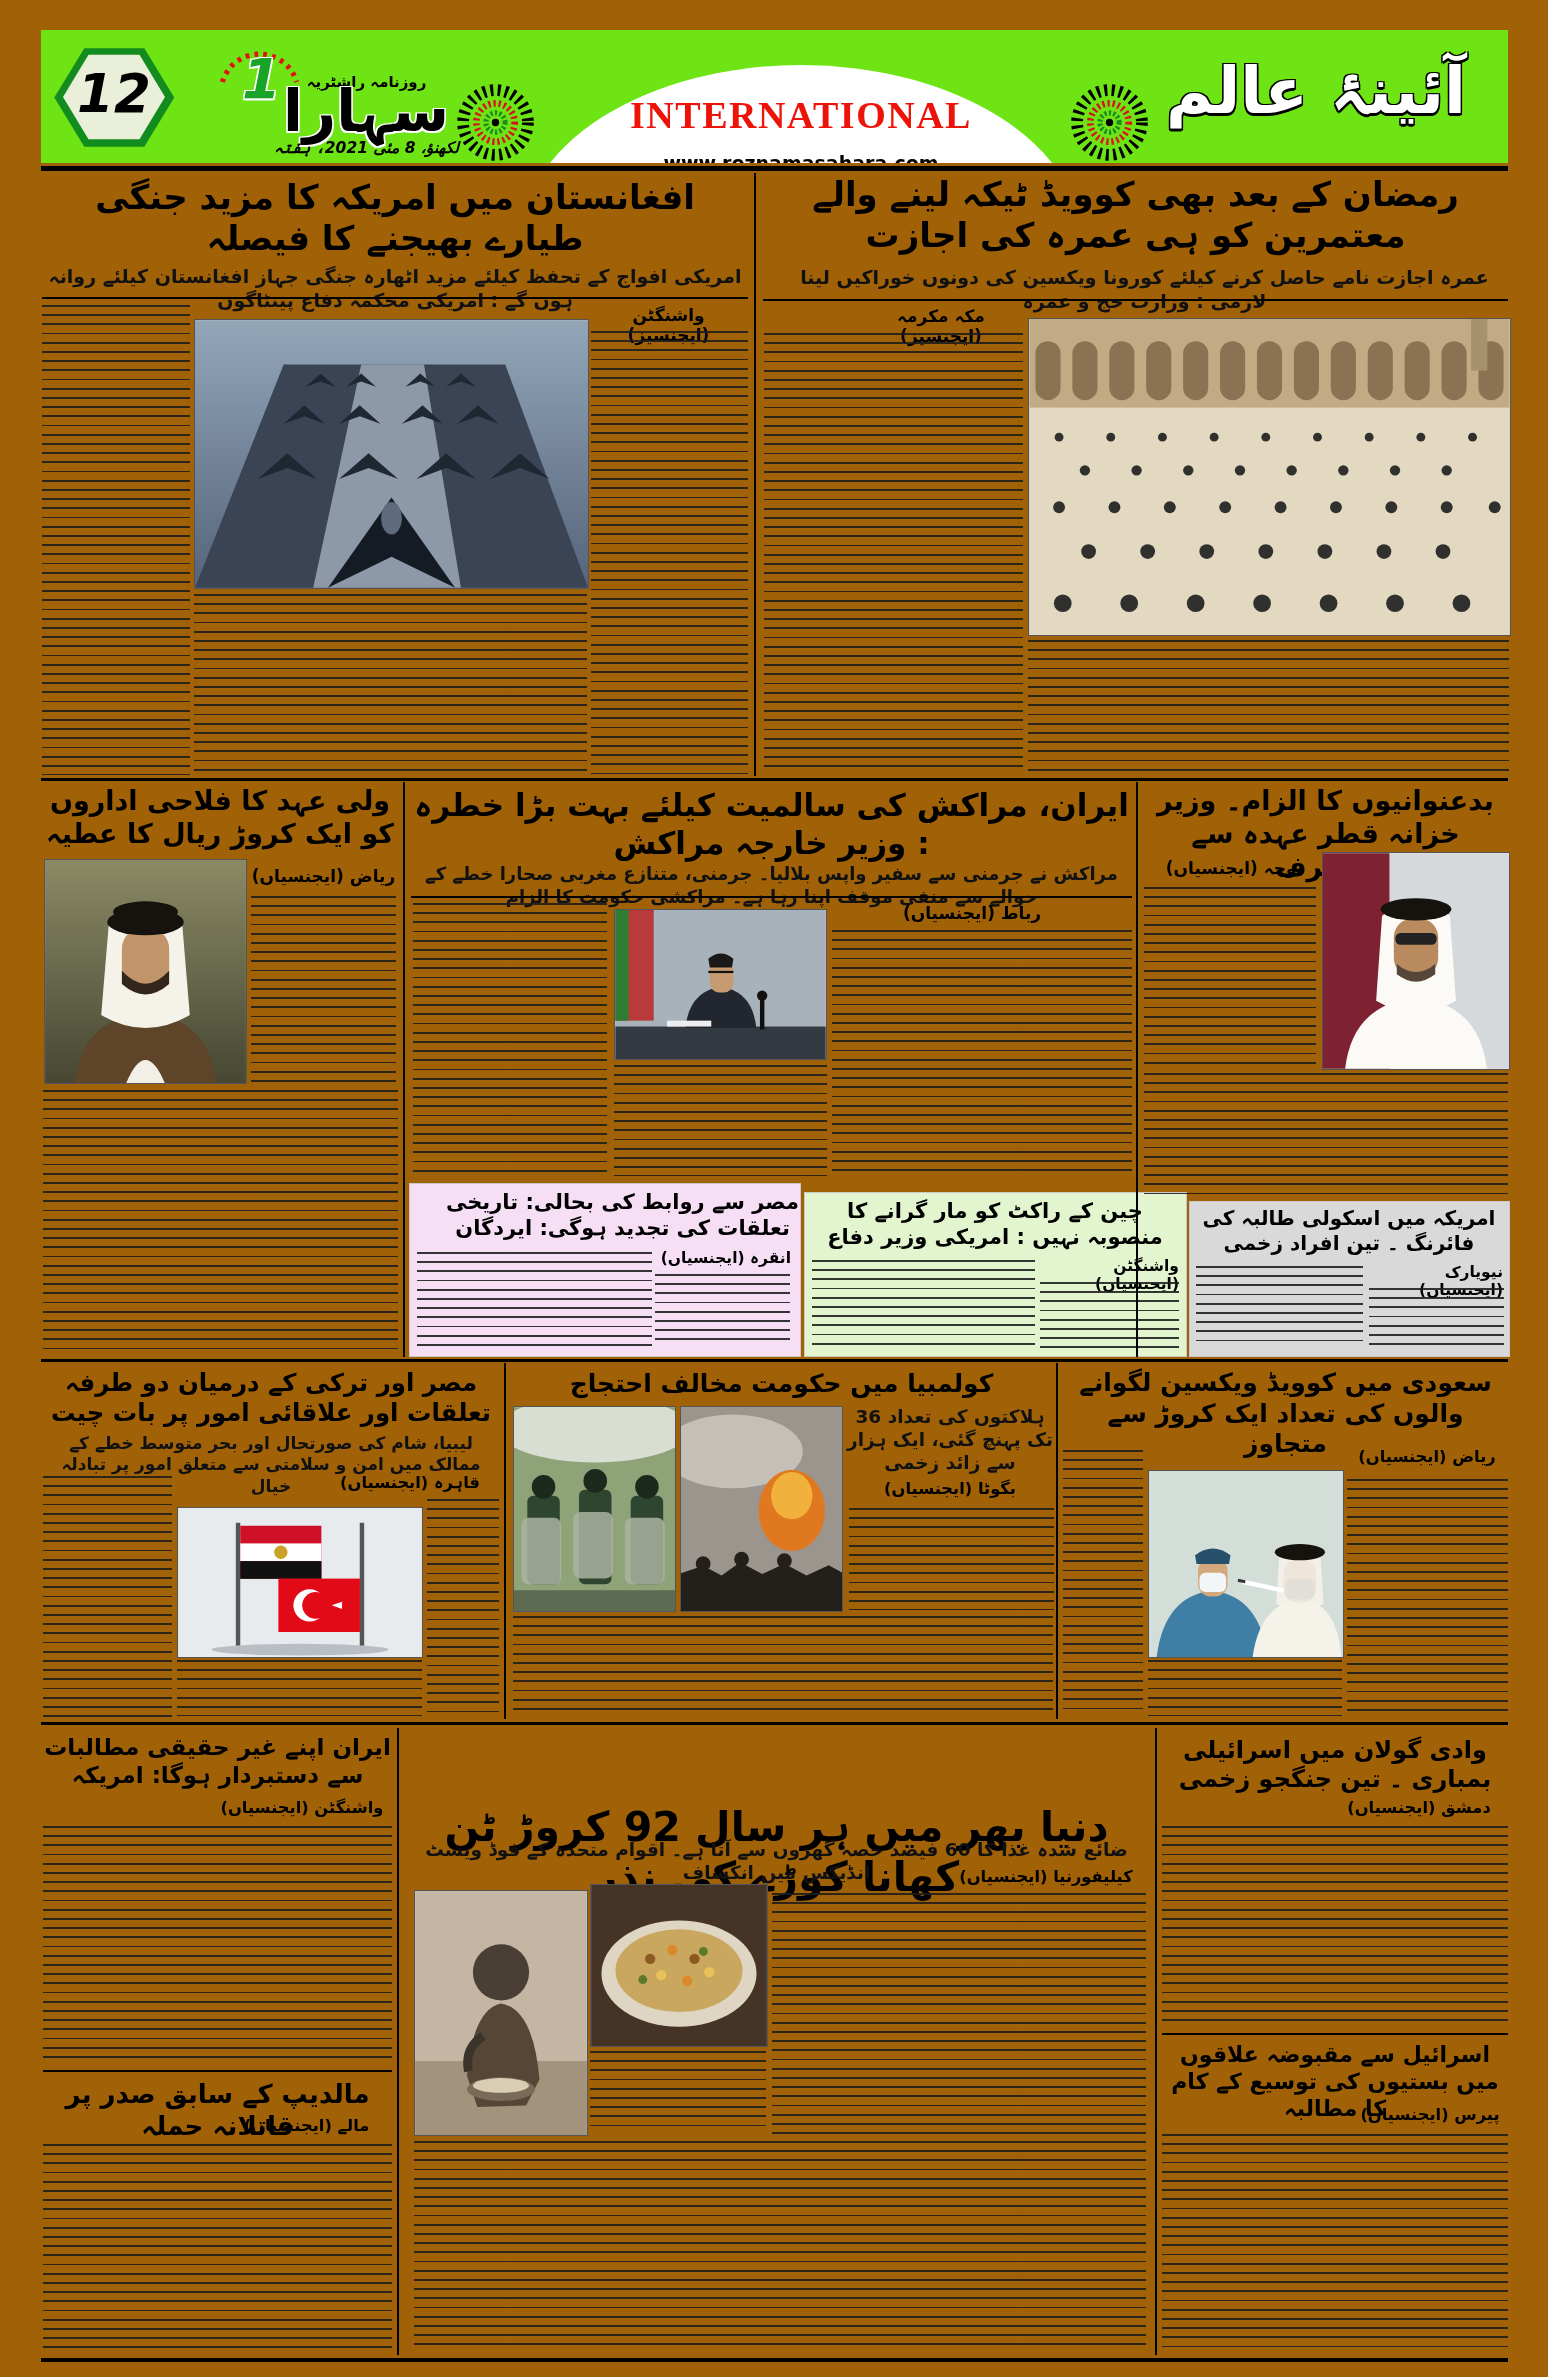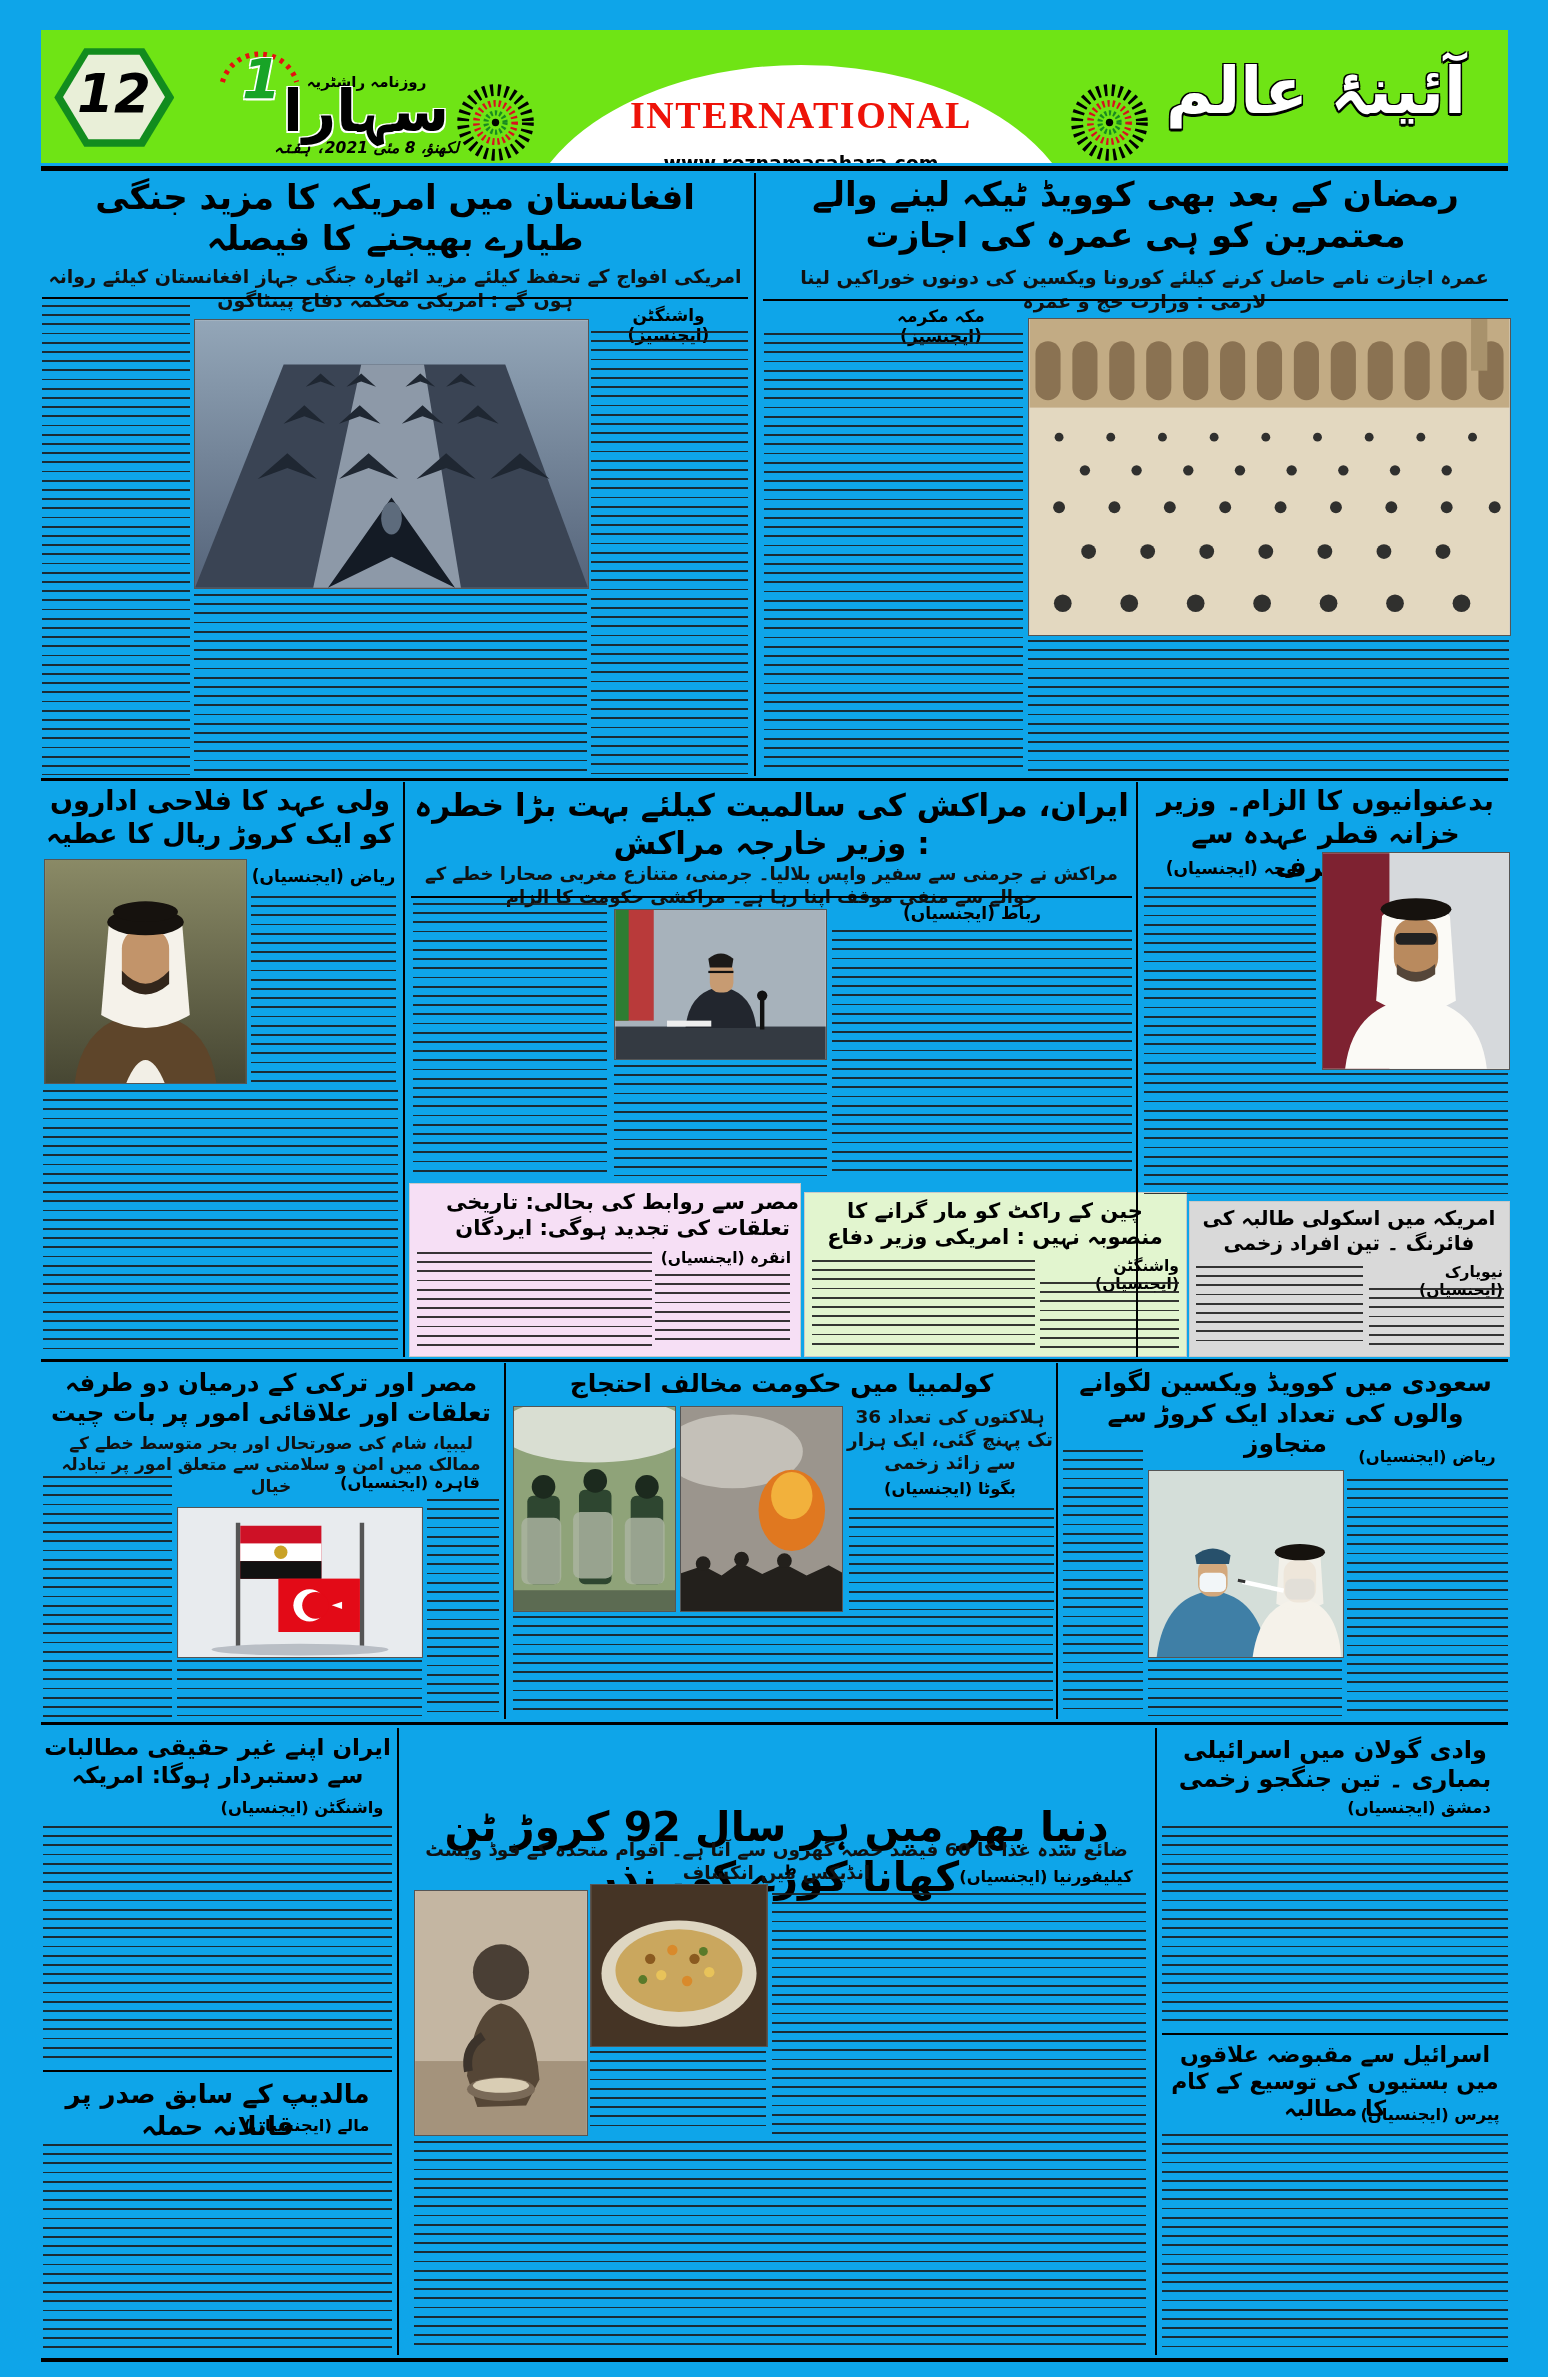--- a/index.html
+++ b/index.html
@@ -1,16 +1,16 @@
 <!DOCTYPE html>
 <html style="font-size:12px"><head>
 <meta charset="utf-8">
 <style>
   html,body{margin:0;padding:0;background:#9a9a9a;}
-  #paper{position:relative;width:1549px;height:2377px;background:#0ea5e9;margin:0 auto;
+  #paper{position:relative;width:1549px;height:2377px;background:#a16207;margin:0 auto;
          font-family:"DejaVu Sans",sans-serif;overflow:hidden;}
   .abs{position:absolute;}
   .hl{font-weight:bold;color:#000;text-align:center;line-height:1.22;direction:rtl;}
   .sub{font-weight:bold;color:#111;text-align:center;line-height:1.25;direction:rtl;}
   .dl{font-weight:bold;color:#000;direction:rtl;text-align:right;font-size:17px;}
   .tx{background-image:repeating-linear-gradient(to bottom,#1c1c1c 0 1.8px,transparent 1.8px 9.2px);opacity:.88;}
   .vrule{background:#000;width:1.5px;}
   .hrule{background:#000;}
   .thinrule{background:#000;height:1.5px;}
   .photo{border:0.7px solid #555;overflow:hidden;background:#ccc;}

